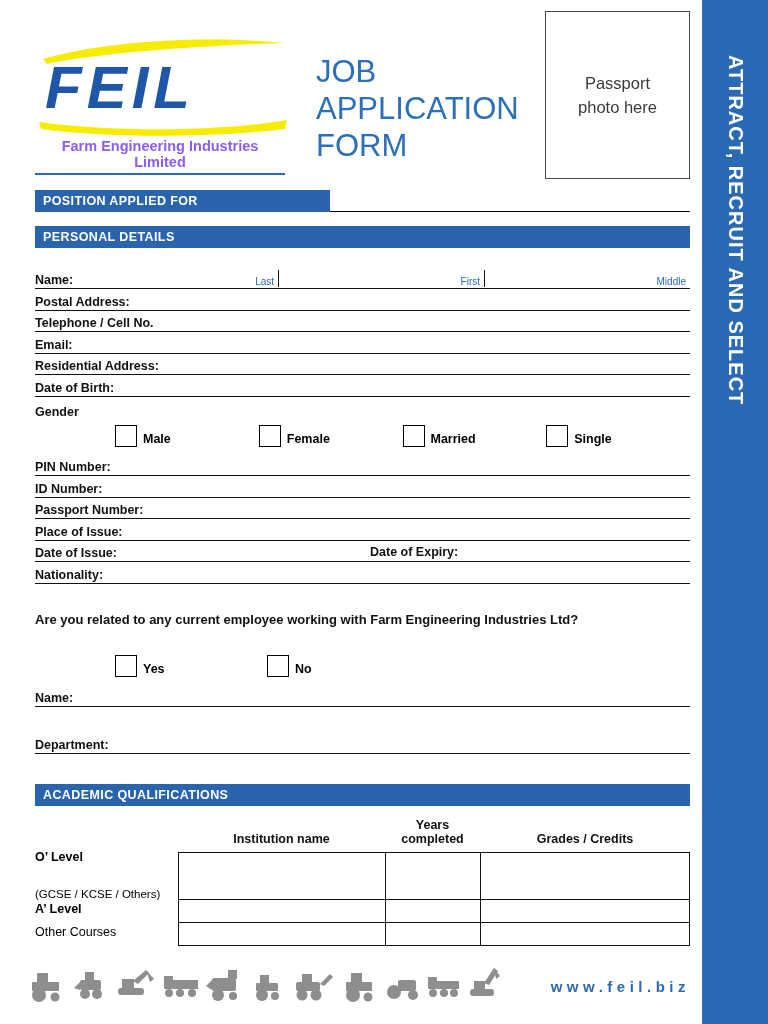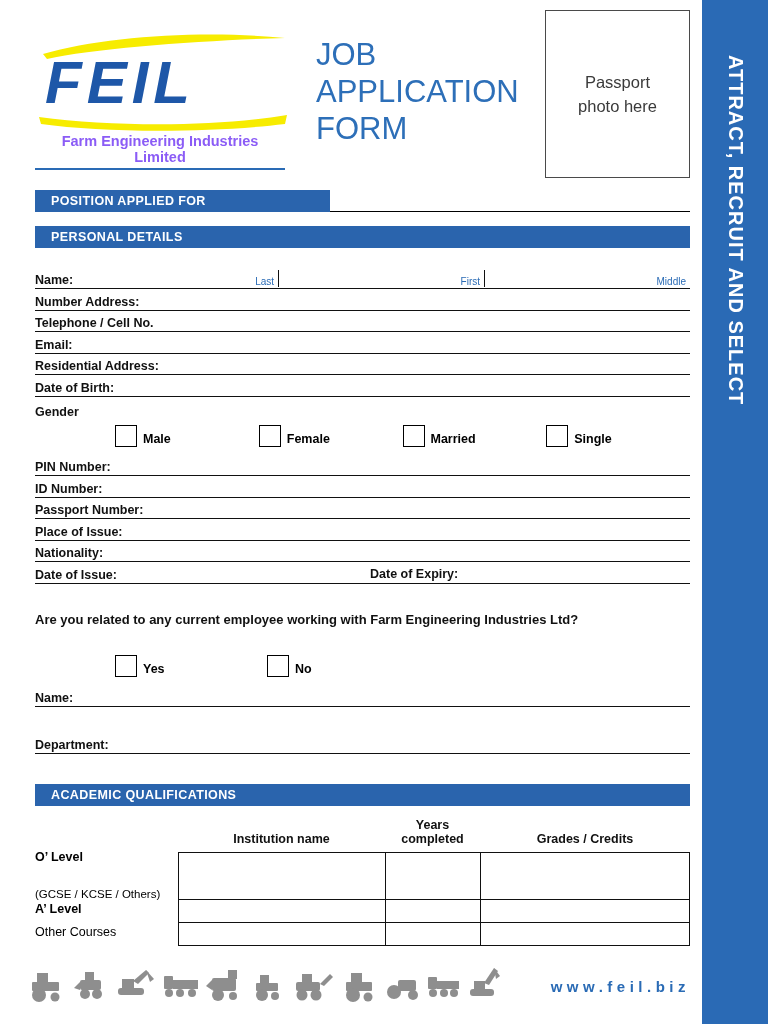--- a/index.html
+++ b/index.html
@@ -7,30 +7,30 @@
   body { font-family:"Liberation Sans", sans-serif; }
   .page { position:relative; width:768px; height:1024px; background:#ffffff; overflow:hidden; margin:0 auto; }
 
   
   .sidebar { position:absolute; top:0; right:0; width:66px; height:1024px; background:#2a6ab5; display:flex; justify-content:center; }
   .sidebar-text { writing-mode:vertical-rl; color:#ffffff; font-size:20px; font-weight:bold; letter-spacing:1px; padding-top:55px; }
 
   .main { position:absolute; left:35px; top:0; width:655px; height:1024px; }
 
   
-  .top { display:flex; padding-top:10px; height:180px; }
+  .top { display:flex; padding-top:10px; height:180px;align-items:center; }
   .logo { width:265px; position:relative; padding-top:22px; }
   .swoosh { display:block; }
   .brand { font-size:60px; font-weight:bold; font-style:italic; color:#1e57a8; letter-spacing:5px; line-height:0.95; margin-top:-6px; padding-left:10px; }
   .company { margin-top:2px; color:#8b5cf6; font-weight:bold; font-size:14.5px; text-align:center; border-bottom:2px solid #2a6bb5; padding-bottom:3px; width:250px; }
   .title-block { margin-left:16px; padding-top:26px; color:#2d6fb8; font-size:31px; line-height:37px; }
   .passport { margin-left:auto; width:145px; height:168px; border:1px solid #4a4a4a; display:flex; align-items:center; justify-content:center; text-align:center; color:#3a3a3a; font-size:16.5px; line-height:24px; padding:0 22px; }
 
   
-  .bar { background:#2a64ad; color:#ffffff; font-weight:bold; font-size:12.5px; letter-spacing:0.4px; height:22px; line-height:22px; padding-left:16px; }
+  .bar { background:#2a64ad; color:#ffffff; font-weight:bold; font-size:12.5px; letter-spacing:0.4px; height:22px; line-height:22px; padding-left:8px; }
   .position-row { margin-top:10px; display:flex; align-items:flex-end; }
   .bar-small { width:295px; }
   .line-fill { flex:1; border-bottom:1.5px solid #000; height:21px; }
   .personal-bar { margin-top:14px; }
 
   
   .fl-label { font-weight:bold; font-size:12.5px; color:#111; white-space:nowrap; }
   .name-row { margin-top:22px; display:flex; align-items:flex-end; border-bottom:1px solid #111; padding-bottom:1px; }
   .name-seg { flex:1; text-align:right; color:#2a6bb5; font-size:10px; padding-right:4px; }
   .tick { width:1px; height:17px; background:#111; }
@@ -123,21 +123,21 @@
     <div class="name-row">
       <span class="fl-label">Name:</span>
       <span class="name-seg">Last</span>
       <span class="tick"></span>
       <span class="name-seg">First</span>
       <span class="tick"></span>
       <span class="name-seg">Middle</span>
     </div>
 
     <div class="fl-row">
-      <span class="fl-label">Number Address:</span>
+      <span class="fl-label">Postal Address:</span>
         <span class="fl-rest"></span>
     </div>
     <div class="fl-row">
       <span class="fl-label">Telephone / Cell No.</span>
         <span class="fl-rest"></span>
     </div>
     <div class="fl-row">
       <span class="fl-label">Email:</span>
         <span class="fl-rest"></span>
     </div>
@@ -183,27 +183,27 @@
       </div>
       <div class="fl-row">
         <span class="fl-label">Passport Number:</span>
           <span class="fl-rest"></span>
       </div>
       <div class="fl-row">
         <span class="fl-label">Place of Issue:</span>
           <span class="fl-rest"></span>
       </div>
       <div class="fl-row">
-        <span class="fl-label">Nationality:</span>
-          <span class="fl-rest"></span>
-      </div>
-      <div class="fl-row">
         <span class="fl-label">Date of Issue:</span>
         <span class="fl-label expiry-label">Date of Expiry:</span>
         <span class="fl-rest"></span>
+      </div>
+      <div class="fl-row">
+        <span class="fl-label">Nationality:</span>
+          <span class="fl-rest"></span>
       </div>
     </div>
 
     <div class="related">
       <div class="question">Are you related to any current employee working with Farm Engineering Industries Ltd?</div>
       <div class="opts">
         <div class="chk-opt">
           <span class="chk"></span>
           <span class="chk-label">Yes</span>
         </div>

